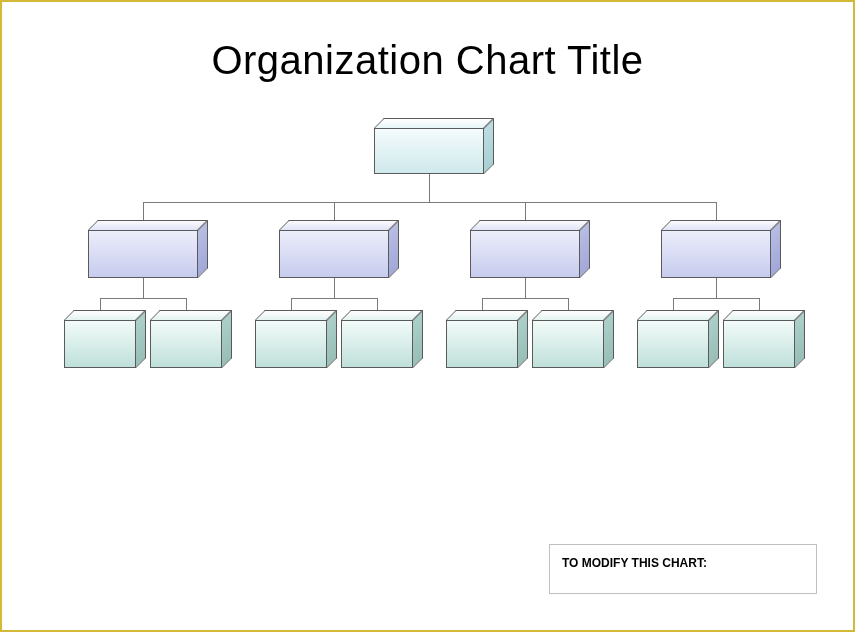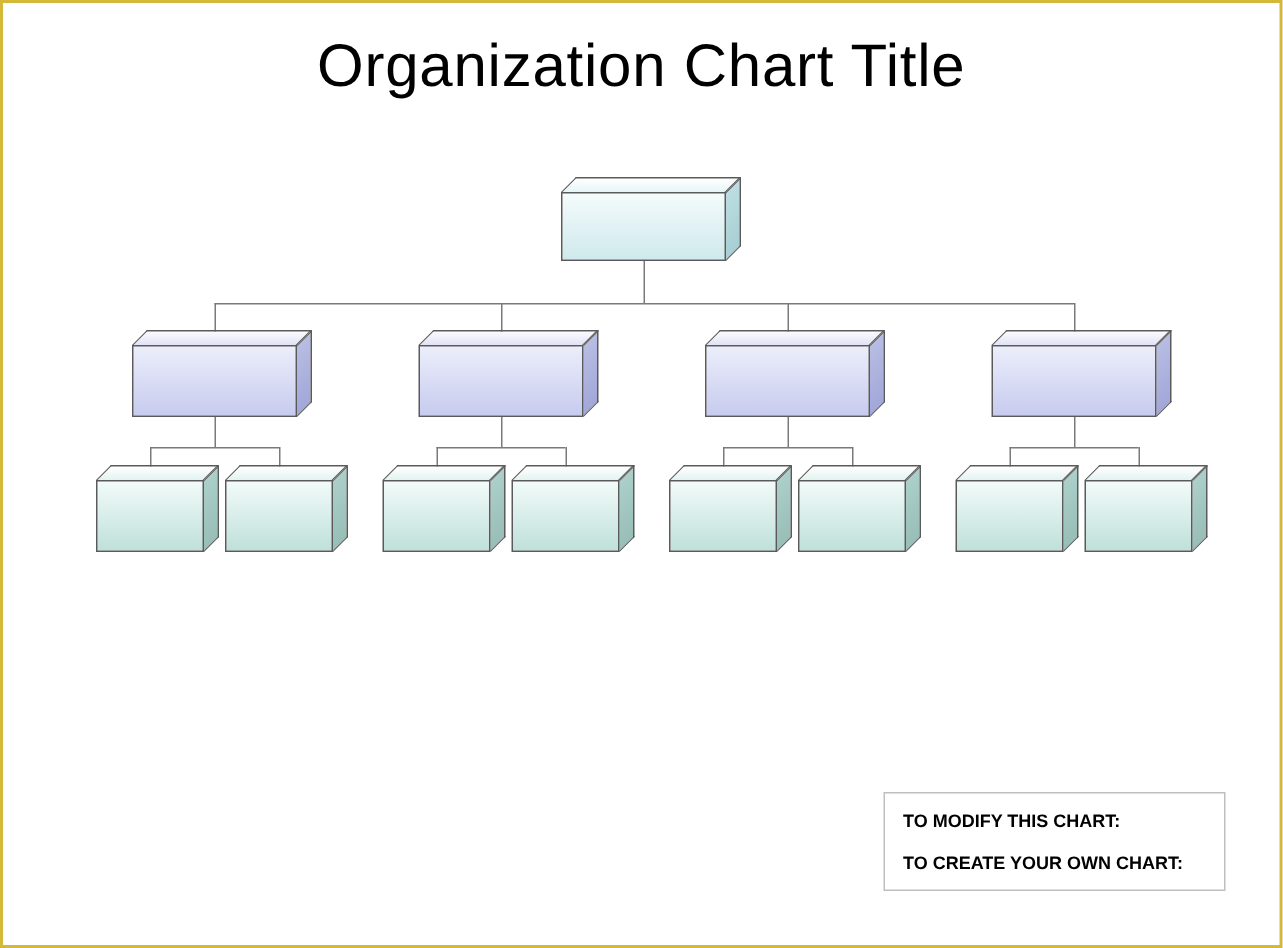--- a/index.html
+++ b/index.html
@@ -9,21 +9,21 @@
     border: 2px solid #d4b838;
     font-family: Arial, Helvetica, sans-serif;
     position: relative;
     overflow: hidden;
   }
   .title {
     text-align: center;
     font-size: 40px;
     font-weight: 400;
     letter-spacing: 0.5px;
-    margin-top: 20px;
+    margin-top: 36px;
     color: #000;
   }
   .chart {
     position: absolute;
     left: 0;
     top: 110px;
     width: 855px;
     height: 280px;
   }
   
@@ -73,21 +73,21 @@
     background: #7a7a7a;
   }
   .hline { height: 1px; }
   .vline { width: 1px; }
 
   
   .help {
     position: absolute;
     right: 36px;
     bottom: 36px;
-    width: 228px;
+    width: 268px;
     border: 1px solid #bfbfbf;
     background: #ffffff;
     padding: 10px 12px;
     font-size: 12px;
     line-height: 1.35;
     color: #000;
   }
   .help .heading { font-weight: bold; }
   .help .gap { height: 12px; }
 </style>
@@ -191,14 +191,13 @@
     <div class="top"></div>
       <div class="side"></div>
       <div class="face"></div>
   </div>
 
 </div>
 
 <div class="help">
   <div class="heading">TO MODIFY THIS CHART:</div>
   <div class="gap"></div>
-  <div class="heading">TO CREATE YOUR OWN CHART:</div>
 </div>
 
 </body></html>

